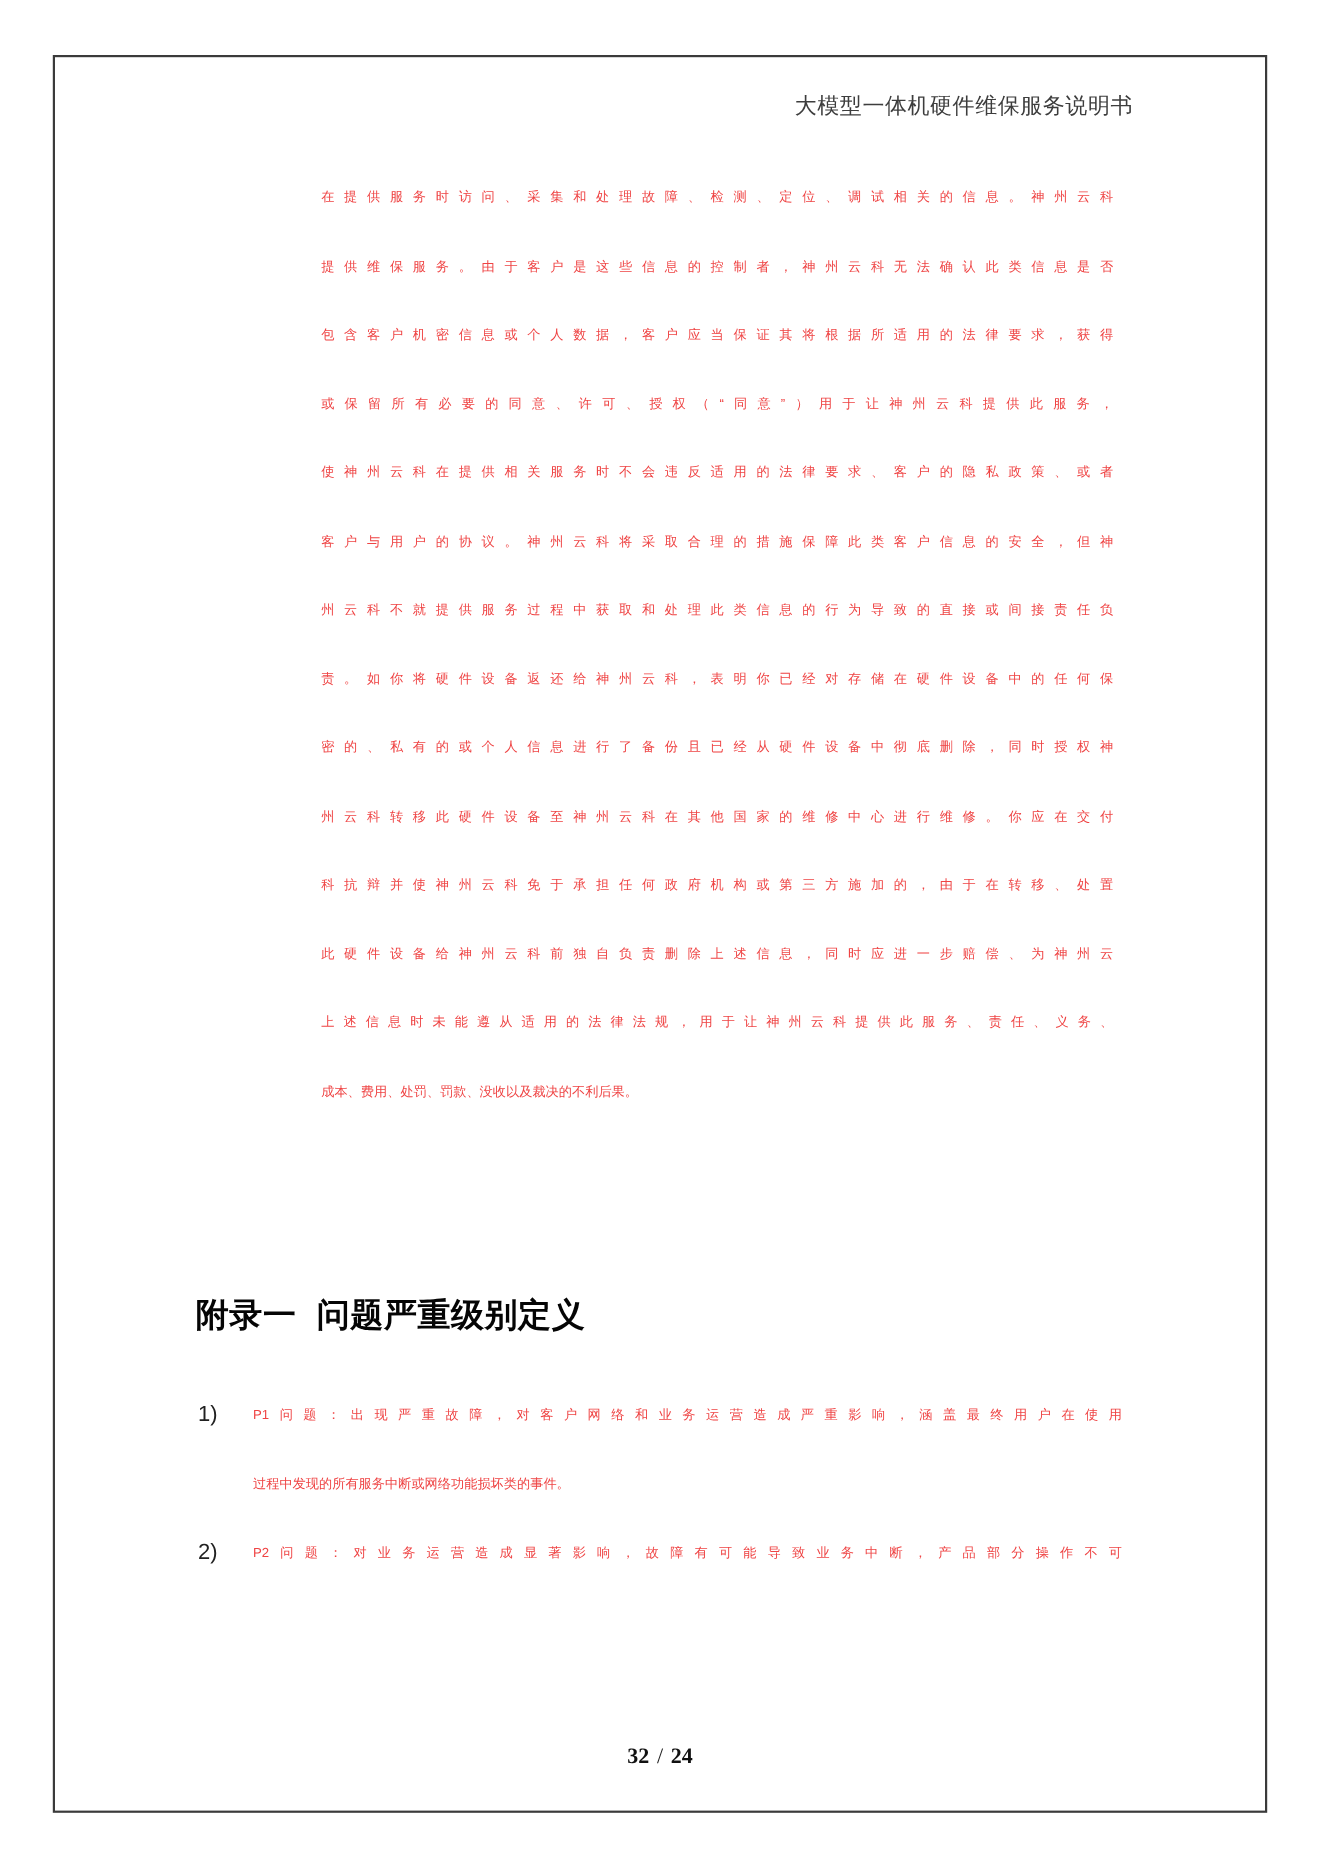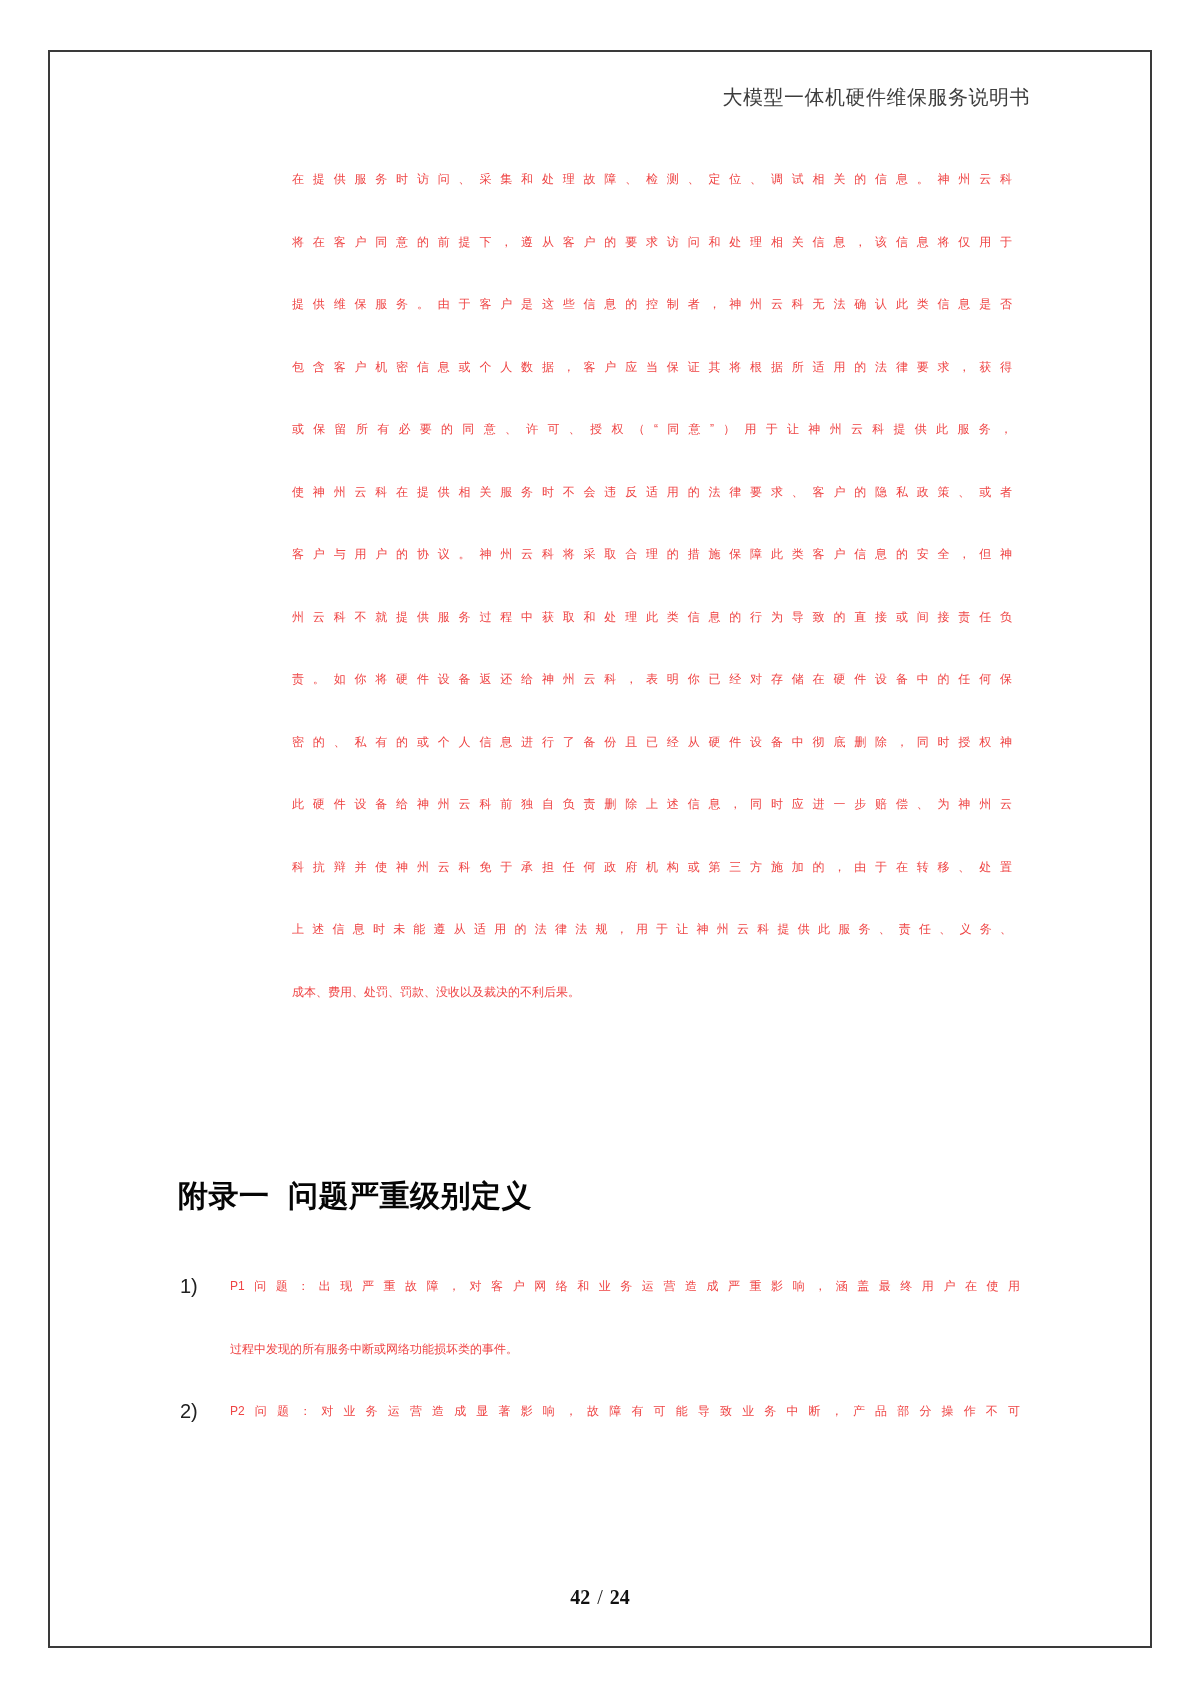--- a/index.html
+++ b/index.html
@@ -104,31 +104,31 @@
 
 <div class="page">
   <div class="page-border"></div>
 
   <div class="header">
     <span>大模型一体机硬件维保服务说明书</span>
   </div>
 
   <div class="paragraph">
     <div class="pline just">在提供服务时访问、采集和处理故障、检测、定位、调试相关的信息。神州云科</div>
-    <div class="pline just">将在客户同意的前提下，遵从客户的要求访问和处理相关信息，该信息将仅用于</div>
     <div class="pline just">提供维保服务。由于客户是这些信息的控制者，神州云科无法确认此类信息是否</div>
     <div class="pline just">包含客户机密信息或个人数据，客户应当保证其将根据所适用的法律要求，获得</div>
     <div class="pline just">或保留所有必要的同意、许可、授权（“同意”）用于让神州云科提供此服务，</div>
     <div class="pline just">使神州云科在提供相关服务时不会违反适用的法律要求、客户的隐私政策、或者</div>
     <div class="pline just">客户与用户的协议。神州云科将采取合理的措施保障此类客户信息的安全，但神</div>
     <div class="pline just">州云科不就提供服务过程中获取和处理此类信息的行为导致的直接或间接责任负</div>
     <div class="pline just">责。如你将硬件设备返还给神州云科，表明你已经对存储在硬件设备中的任何保</div>
     <div class="pline just">密的、私有的或个人信息进行了备份且已经从硬件设备中彻底删除，同时授权神</div>
+    <div class="pline just">州云科转移此硬件设备至神州云科在其他国家的维修中心进行维修。你应在交付</div>
+    <div class="pline just">科抗辩并使神州云科免于承担任何政府机构或第三方施加的，由于在转移、处置</div>
     <div class="pline just">此硬件设备给神州云科前独自负责删除上述信息，同时应进一步赔偿、为神州云</div>
-    <div class="pline just">科抗辩并使神州云科免于承担任何政府机构或第三方施加的，由于在转移、处置</div>
     <div class="pline just">上述信息时未能遵从适用的法律法规，用于让神州云科提供此服务、责任、义务、</div>
     <div class="pline">成本、费用、处罚、罚款、没收以及裁决的不利后果。</div>
   </div>
 
   <h1 class="appendix-heading">附录一 问题严重级别定义</h1>
 
   <div class="list-item item-p1">
     <span class="num">1)</span>
     <div class="item-lines">
       <div class="pline just">P1问题：出现严重故障，对客户网络和业务运营造成严重影响，涵盖最终用户在使用</div>
@@ -137,15 +137,15 @@
   </div>
 
   <div class="list-item item-p2">
     <span class="num">2)</span>
     <div class="item-lines">
       <div class="pline just">P2问题：对业务运营造成显著影响，故障有可能导致业务中断，产品部分操作不可</div>
     </div>
   </div>
 
   <div class="footer">
-    <span class="pagenum">42</span><span class="sep">/</span><span class="pagenum">24</span>
+    <span class="pagenum">32</span><span class="sep">/</span><span class="pagenum">24</span>
   </div>
 </div>
 
 </body></html>

